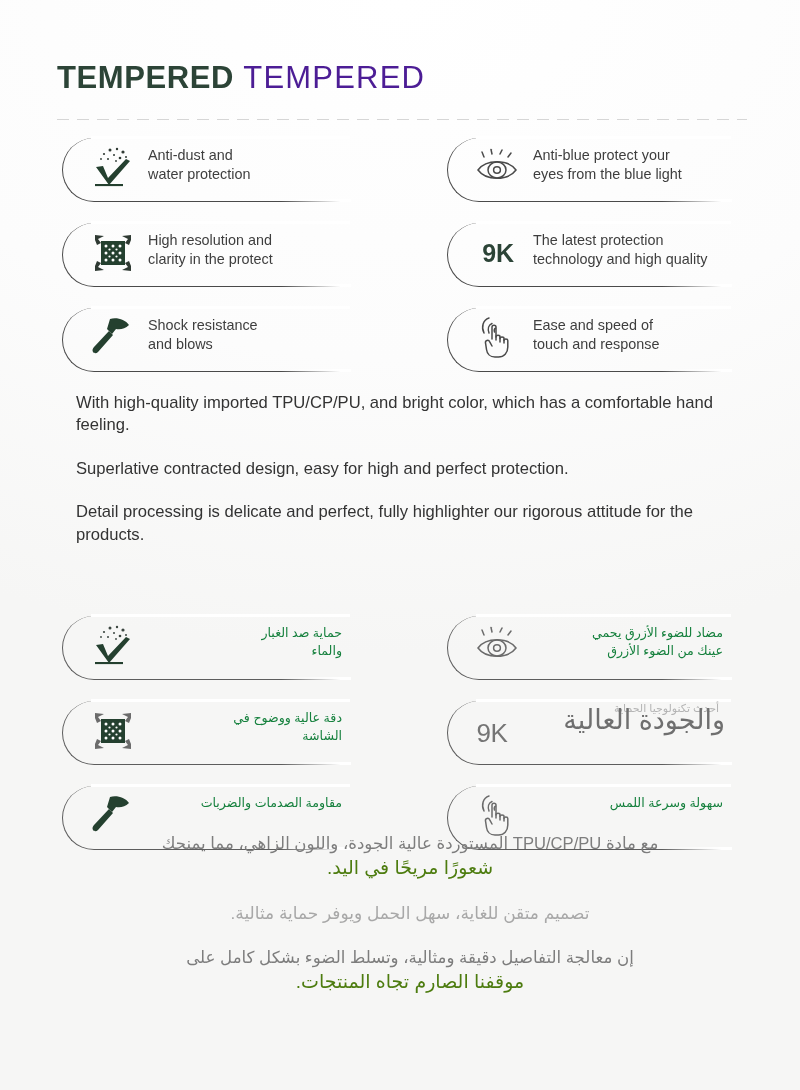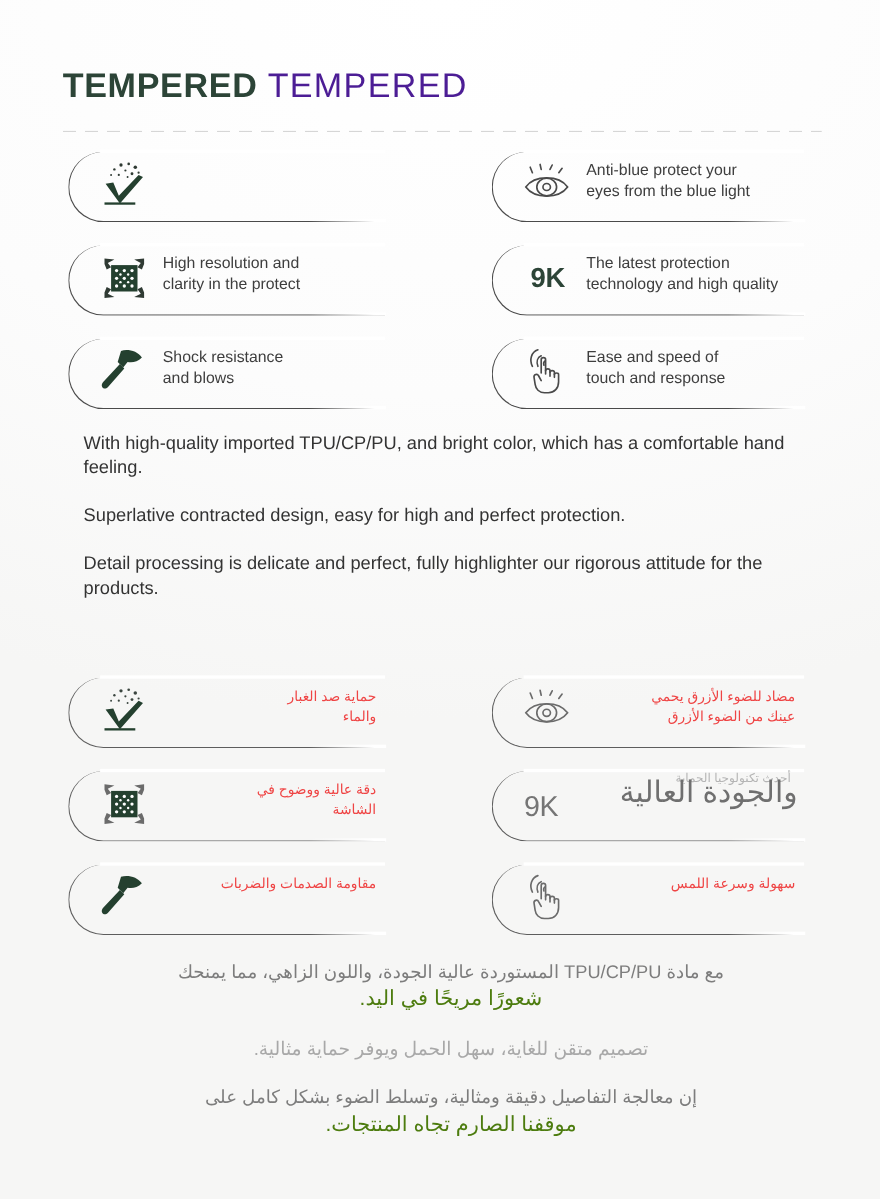--- a/index.html
+++ b/index.html
@@ -156,21 +156,21 @@
   
   .features.ar .hook { border-color: #5d5d5d; }
   .features.ar .ftext {
     left: 74px;
     right: 8px;
     top: 11px;
     text-align: right;
     direction: rtl;
     font-size: 12.6px;
     line-height: 1.42;
-    color: #ef4444;
+    color: #15803d;
   }
   .features.ar .ftext .l { white-space: nowrap; }
 
   
   .ar-9k-wrap {
     position: absolute;
     left: 66px;
     right: 6px;
     top: 4px;
     direction: rtl;
@@ -206,21 +206,21 @@
   .paras.en p {
     margin: 0 0 21px 0;
     font-size: 16.6px;
     line-height: 1.35;
     color: #333333;
   }
 
   .paras.ar {
     position: absolute;
     left: 70px;
-    top: 872px;
+    top: 832px;
     width: 680px;
     direction: rtl;
     text-align: center;
   }
   .paras.ar p {
     margin: 0 0 20px 0;
     font-size: 15.4px;
     line-height: 1.4;
     color: #8a8a8a;
   }
@@ -258,20 +258,24 @@
               <circle cx="24" cy="8" r="1"></circle>
                 <circle cx="30" cy="11" r="1.3"></circle>
               <circle cx="18" cy="12" r="1"></circle>
                 <circle cx="36" cy="10" r="1"></circle>
               <circle cx="11" cy="12" r=".9"></circle>
                 <circle cx="26" cy="14" r=".9"></circle>
             </g>
             <path d="M6 20 L13 19 L18 31 L36 12 L40 14 L19 38 Z" fill="#24402f"></path>
             <rect x="5" y="37" width="28" height="2.1" fill="#24402f"></rect>
           </svg>
+        </div>
+        <div class="ftext">
+          <span class="l">Anti-dust and</span>
+          <span class="l">water protection</span>
         </div>
       </div>
 
       <div class="fcell right">
         <div class="hook"></div>
         <div class="ficon">
           <svg width="48" height="38" viewBox="0 0 48 38">
             <g stroke="#4a4a4a" stroke-width="1.5" fill="none" stroke-linecap="round">
               <path d="M10 8 L8 3"></path>
                 <path d="M18 5 L17 0.5"></path>

